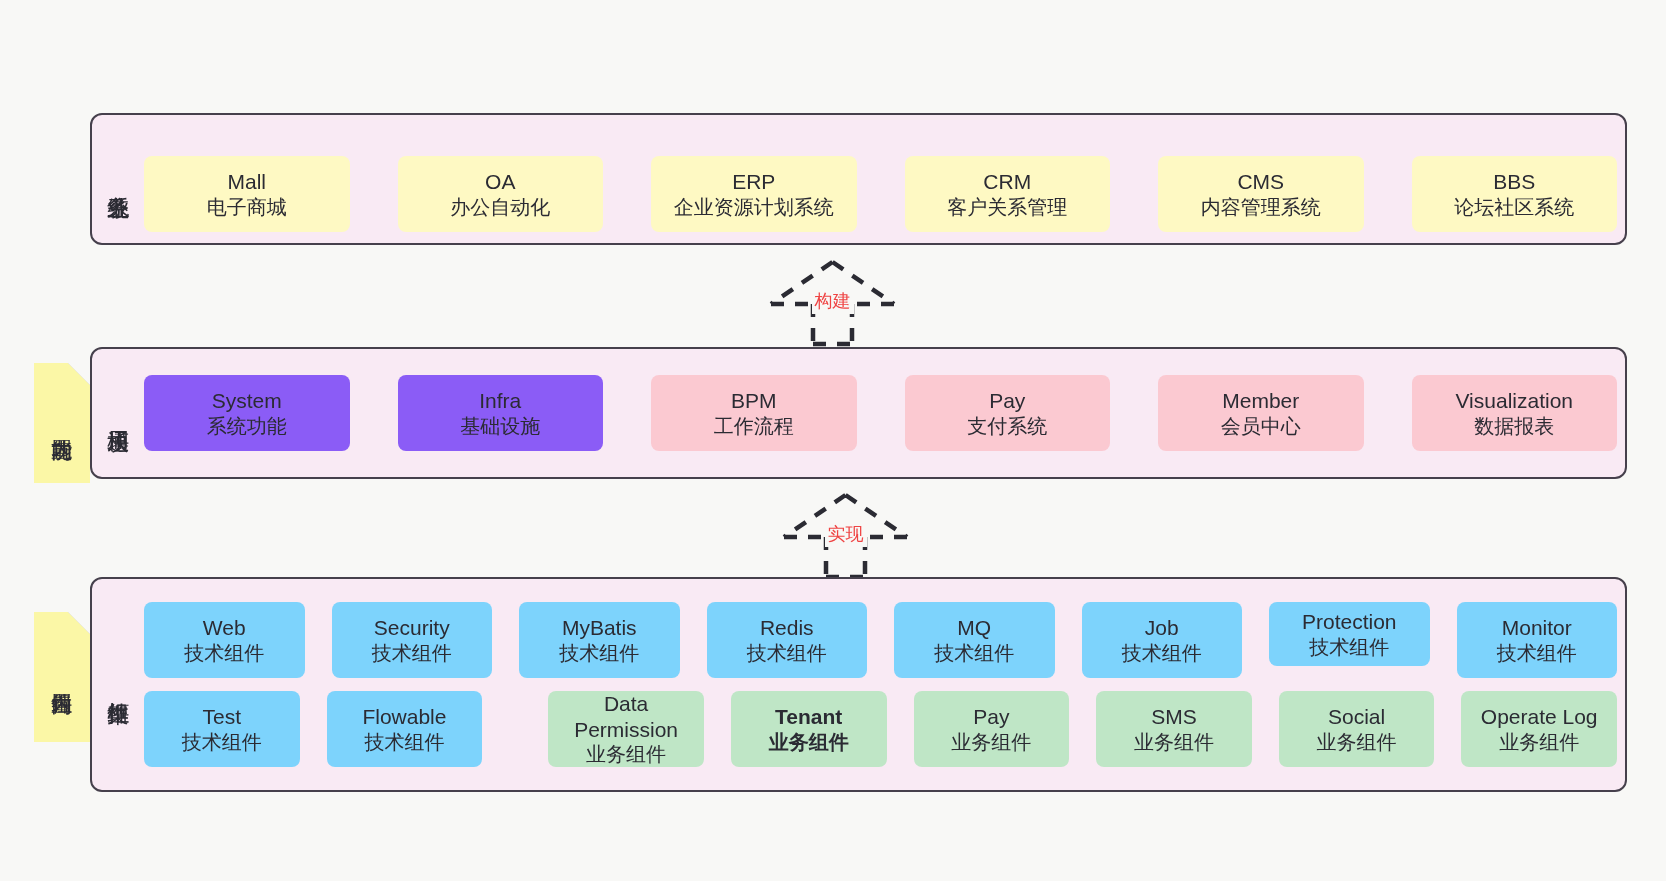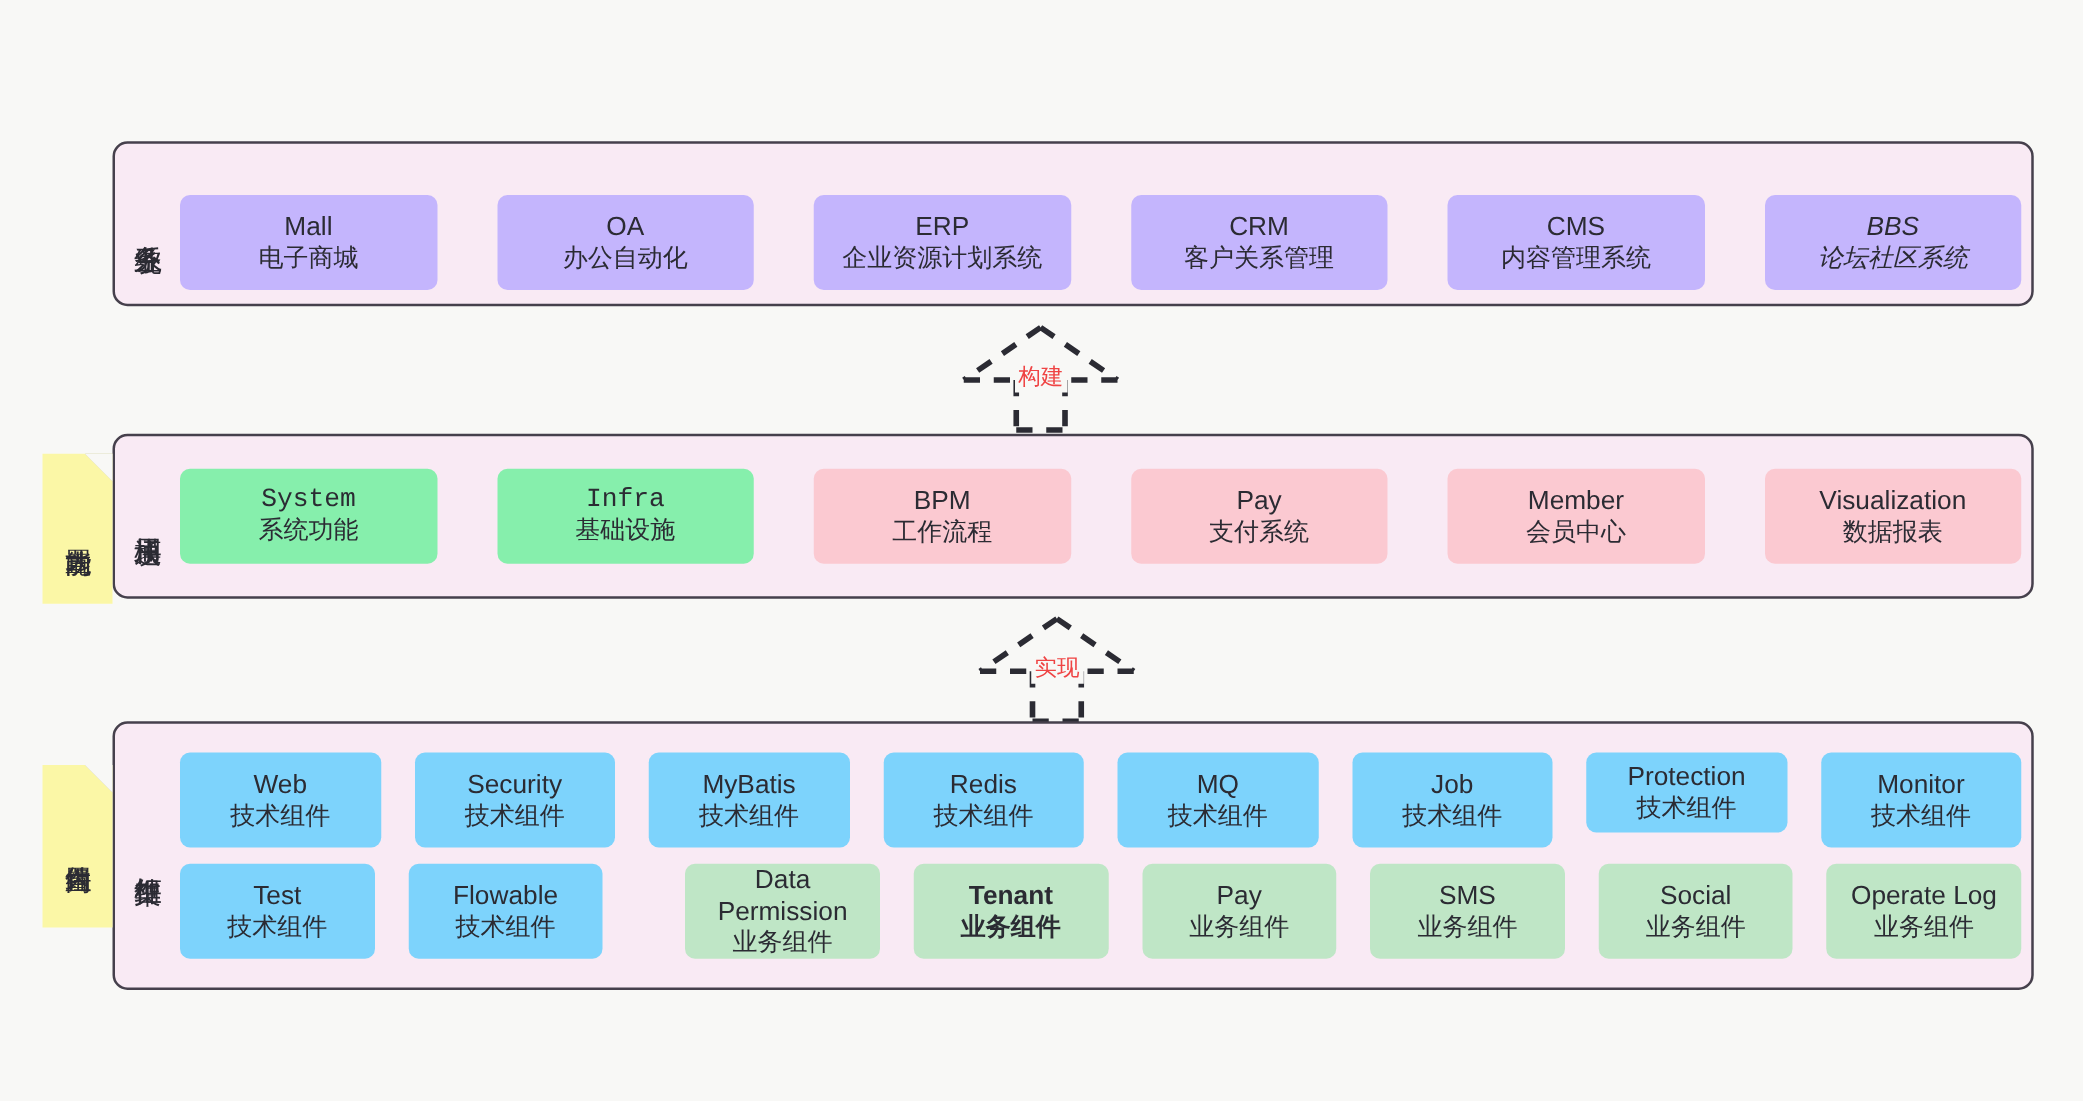--- a/index.html
+++ b/index.html
@@ -58,23 +58,23 @@
     justify-content: center;
     text-align: center;
     color: #2b2b33;
     line-height: 1.22;
     padding: 4px 6px;
   }
   .box .t1 { font-size: 21px; }
   .box .t2 { font-size: 20px; }
 
   
-  .b-blue { background: #c4b5fd; margin-top: 30px; }
-  
-  .b-red  { background: #86efac; font-family: Liberation Mono, monospace; }
+  .b-blue { background: #fef9c3; margin-top: 30px; }
+  
+  .b-red  { background: #8b5cf6; }
   .b-pink { background: #fbc9d1; }
   
   .b-green { background: #7dd3fc; }
   .b-lightgreen { background: #bfe6c6; }
 
   
   .sticky {
     position: absolute;
     background: #fbf7a6;
     display: flex;
@@ -140,21 +140,21 @@
             <div class="t2">企业资源计划系统</div>
           </div>
           <div class="box b-blue" style="height: 76px; flex: 1 1 0px;">
             <div class="t1">CRM</div>
             <div class="t2">客户关系管理</div>
           </div>
           <div class="box b-blue" style="height: 76px; flex: 1 1 0px;">
             <div class="t1">CMS</div>
             <div class="t2">内容管理系统</div>
           </div>
-          <div class="box b-blue" style="height: 76px; flex: 1 1 0px; font-style: italic;">
+          <div class="box b-blue" style="height: 76px; flex: 1 1 0px;">
             <div class="t1">BBS</div>
             <div class="t2">论坛社区系统</div>
           </div>
         </div>
     </div>
   </div>
 
   <div class="connector" id="conn-build" style="left:765px; top:258px; width:135px; height:90px;">
     <svg width="135" height="90" viewBox="0 0 135 90" fill="none">
       <path d="M67.5 4 L129 46 M67.5 4 L6 46 M6 46 L48 46 M129 46 L87 46

